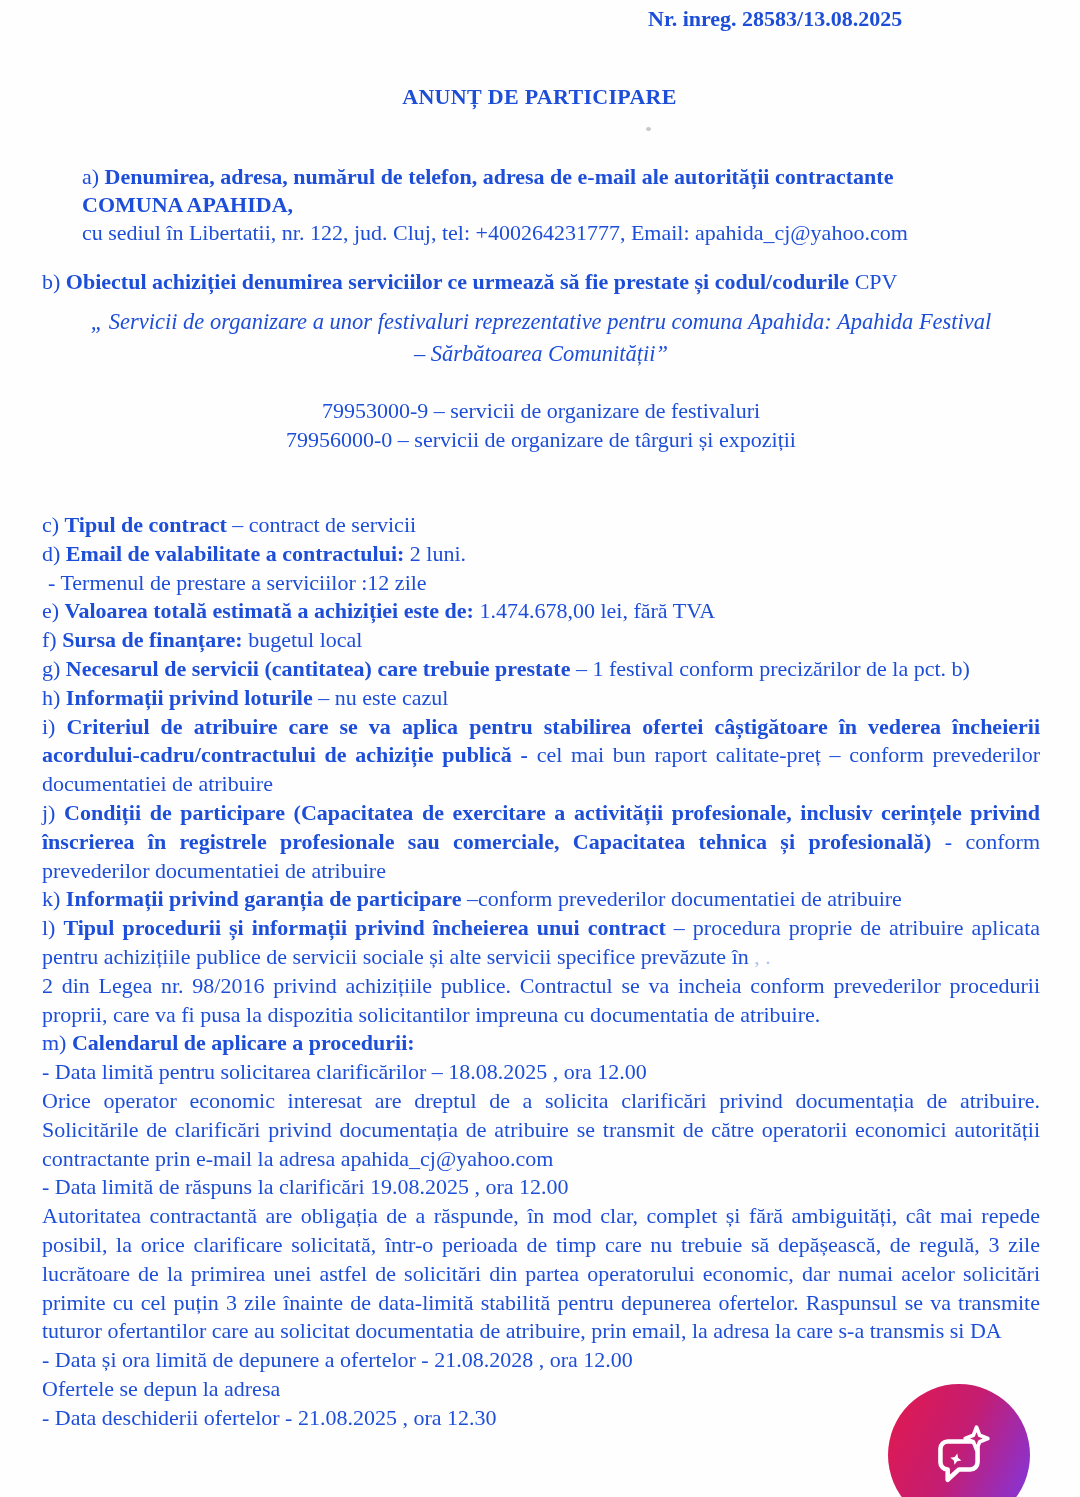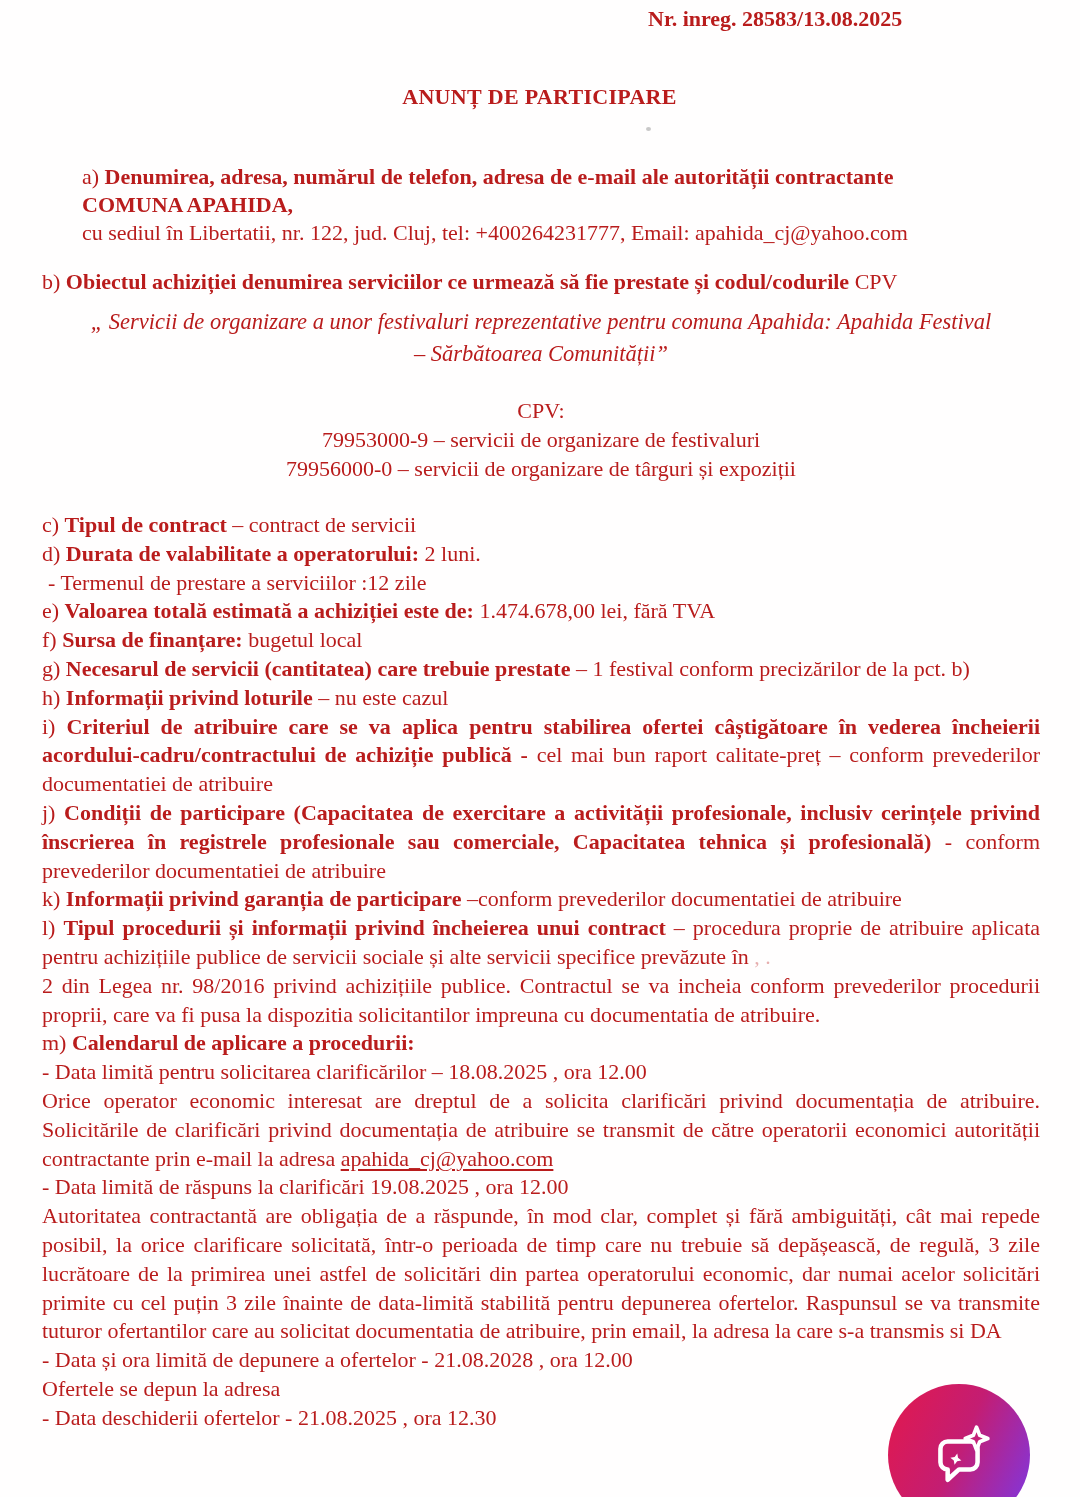--- a/index.html
+++ b/index.html
@@ -1,34 +1,34 @@
 <!DOCTYPE html>
 <html><head>
 <meta charset="utf-8">
 <style>
   html,body { margin:0; padding:0; background:#ffffff; }
   .page {
     position:relative; width:1080px; height:1497px;
     background:#fffefe; overflow:hidden;
-    font-family:"Liberation Serif", serif; color:#b91c1c;
+    font-family:"Liberation Serif", serif; color:#1d4ed8;
   }
   .reg {
     position:absolute; top:6px; left:648px;
     font-size:22px; font-weight:bold; white-space:nowrap;
   }
   .title {
     position:absolute; top:84px; left:42px; width:995px;
     text-align:center; font-size:22px; font-weight:bold; letter-spacing:.3px;
   }
   .speck { position:absolute; left:646px; top:127px; width:5px; height:4px;
     background:#9a9a9a; opacity:.55; border-radius:50%; }
   .blk { position:absolute; left:42px; width:998px; font-size:22px; line-height:28px; }
   .b { font-weight:bold; }
   .it { font-style:italic; }
-  .u { text-decoration:underline; text-underline-offset:3px; }
+  .u { text-underline-offset:3px; }
   .faint { opacity:.35; }
   .nowrap { white-space:nowrap; }
   .center { text-align:center; }
   .just { text-align:justify; }
   #para-a { top:163px;margin-left:40px; }
   #para-b { top:268px; }
   #quote  { top:306px; line-height:32px; font-size:22.5px; }
   #cpv    { top:396px; line-height:29px; }
   #main-list { top:511px; line-height:28.8px; }
   #main-list p { margin:0; }
@@ -61,28 +61,27 @@
   <div class="blk center it" id="quote">
     <span>„ Servicii de organizare a unor festivaluri reprezentative pentru comuna Apahida: Apahida Festival</span><br>
     <span>– Sărbătoarea Comunității”</span>
   </div>
 
   <div class="blk nowrap" id="para-b">
     <span>b) </span><span class="b">Obiectul achiziției denumirea serviciilor ce urmează să fie prestate și codul/codurile </span><span>CPV</span>
   </div>
 
   <div class="blk center" id="cpv">
-    <div>CPV:</div>
     <div>79953000-9 – servicii de organizare de festivaluri</div>
     <div>79956000-0 – servicii de organizare de târguri și expoziții</div>
   </div>
 
   <div class="blk" id="main-list">
     <p class="nowrap"><span>c) </span><span class="b">Tipul de contract</span><span> – contract de servicii</span></p>
-    <p class="nowrap"><span>d) </span><span class="b">Durata de valabilitate a operatorului:</span><span> 2 luni.</span></p>
+    <p class="nowrap"><span>d) </span><span class="b">Email de valabilitate a contractului:</span><span> 2 luni.</span></p>
     <p class="nowrap indent-sm">- Termenul de prestare a serviciilor :12 zile</p>
     <p class="nowrap"><span>e) </span><span class="b">Valoarea totală estimată a achiziției este de:</span><span> 1.474.678,00 lei, fără TVA</span></p>
     <p class="nowrap"><span>f) </span><span class="b">Sursa de finanțare:</span><span> bugetul local</span></p>
     <p class="just"><span>g) </span><span class="b">Necesarul de servicii (cantitatea) care trebuie prestate</span><span> – 1 festival conform precizărilor de la pct. b)</span></p>
     <p class="nowrap"><span>h) </span><span class="b">Informații privind loturile</span><span> – nu este cazul</span></p>
     <p class="just"><span>i) </span><span class="b">Criteriul de atribuire care se va aplica pentru stabilirea ofertei câștigătoare în vederea încheierii acordului-cadru/contractului de achiziție publică -</span><span> cel mai bun raport calitate-preț – conform prevederilor documentatiei de atribuire</span></p>
     <p class="just"><span>j) </span><span class="b">Condiții de participare (Capacitatea de exercitare a activității profesionale, inclusiv cerințele privind înscrierea în registrele profesionale sau comerciale, Capacitatea tehnica și profesională)</span><span> - conform prevederilor documentatiei de atribuire</span></p>
     <p class="nowrap"><span>k) </span><span class="b">Informații privind garanția de participare</span><span> –conform prevederilor documentatiei de atribuire</span></p>
     <p class="just"><span>l) </span><span class="b">Tipul procedurii și informații privind încheierea unui contract</span><span> – procedura proprie de atribuire aplicata pentru achizițiile publice de servicii sociale și alte servicii specifice prevăzute în </span><span class="faint">, .</span><br><span>2 din Legea nr. 98/2016 privind achizițiile publice. Contractul se va incheia conform prevederilor procedurii proprii, care va fi pusa la dispozitia solicitantilor impreuna cu documentatia de atribuire.</span></p>
     <p class="nowrap"><span>m) </span><span class="b">Calendarul de aplicare a procedurii:</span></p>

